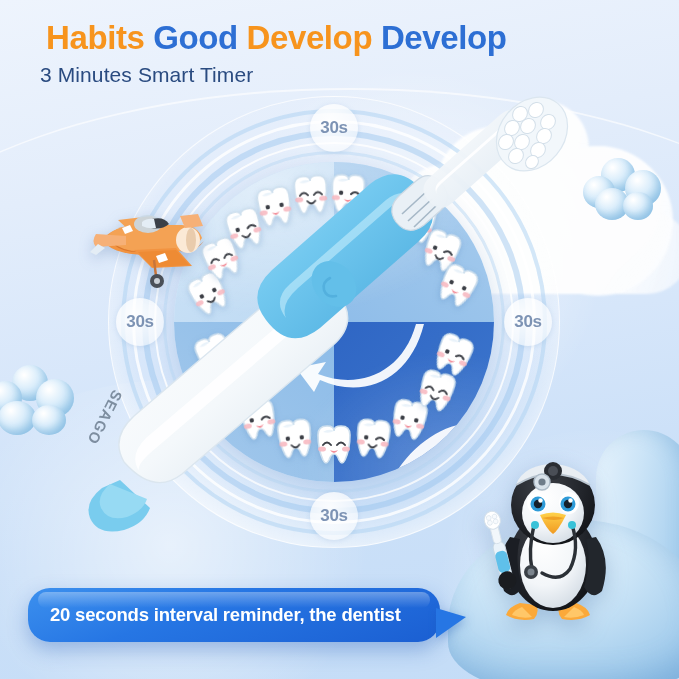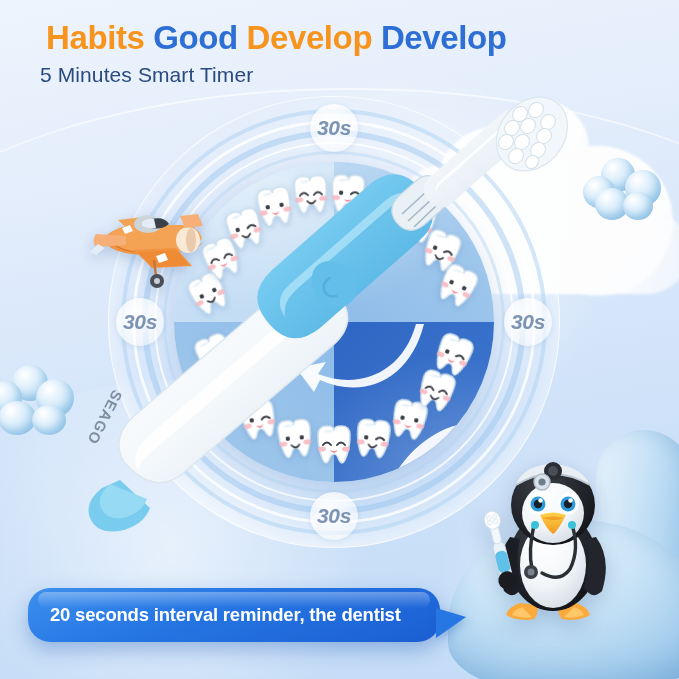--- a/index.html
+++ b/index.html
@@ -158,28 +158,27 @@
   .arrow-upper { left: 118px; top: 150px; width: 132px; height: 84px; }
   .arrow-lower { left: 208px; top: 240px; width: 150px; height: 104px; }
 
   
   .badge30 {
     position: absolute;
     width: 48px; height: 48px;
     border-radius: 50%;
     background: radial-gradient(circle at 40% 34%, rgba(255,255,255,.92), rgba(255,255,255,.6) 70%, rgba(255,255,255,.35) 100%);
     color: #7D93B4;
-    font-size: 21px;
+    font-size: 17px;
     font-weight: 700;
     display: flex;
     align-items: center;
     justify-content: center;
     letter-spacing: -.3px;
     box-shadow: 0 1px 5px rgba(120,160,205,.22);
-    font-style: italic;
   }
   .badge-n { left: 202px; top: 8px; }
   .badge-w { left: 8px;   top: 202px; }
   .badge-e { left: 396px; top: 202px; }
   .badge-s { left: 202px; top: 396px; }
 
   
   .tooth {
     position: absolute;
     width: 46px; height: 48px;
@@ -301,21 +300,21 @@
     <span style="left:104px; top:40px;  width:96px;  height:96px;"></span>
     <span style="left:0px;   top:150px; width:300px; height:84px;  border-radius:44px;"></span>
   </div>
 
   <div class="headline">
     <span class="w-orange">Habits</span>
     <span class="w-blue">Good</span>
     <span class="w-orange">Develop</span>
     <span class="w-blue">Develop</span>
   </div>
-  <div class="subhead">5 Minutes Smart Timer</div>
+  <div class="subhead">3 Minutes Smart Timer</div>
 
   <div class="dial-wrap">
     <div class="ring ring-outer"></div>
     <div class="ring ring-2"></div>
     <div class="ring ring-3"></div>
     <div class="ring ring-4"></div>
     <div class="ring ring-5"></div>
     <div class="ring ring-6"></div>
 
     <div class="quad-plate">

